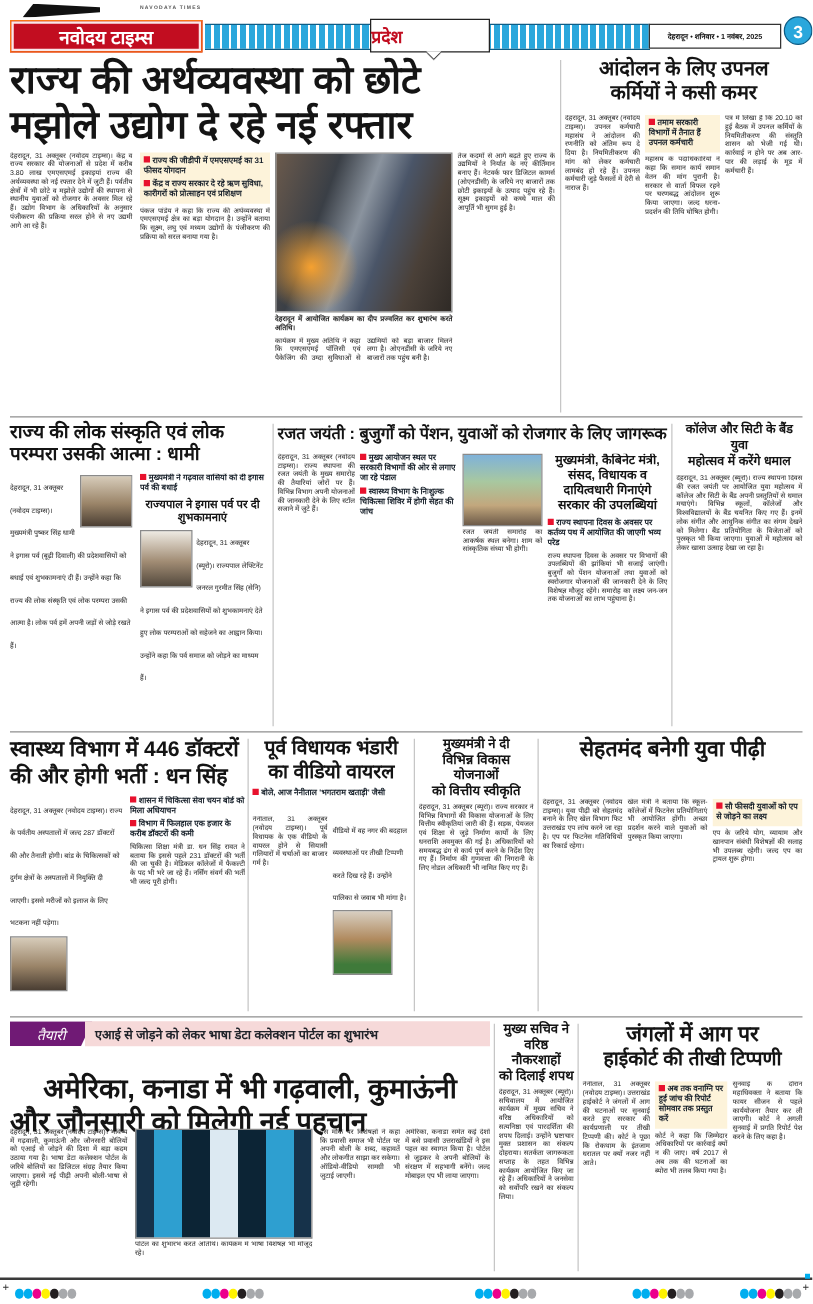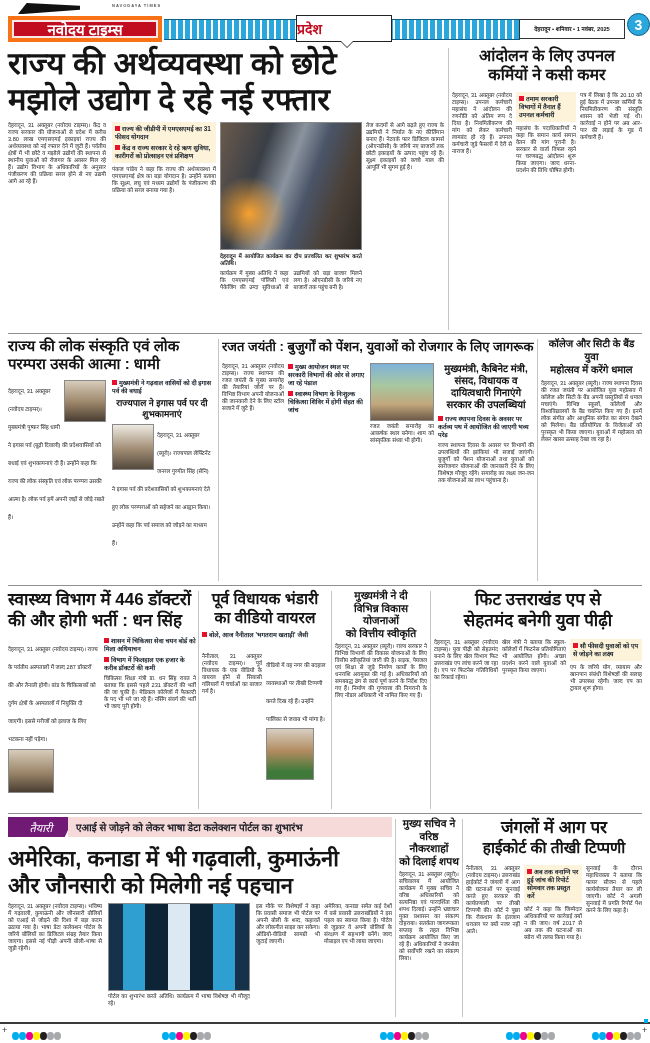--- a/index.html
+++ b/index.html
@@ -1,19 +1,19 @@
 <!DOCTYPE html>
 <html><head>
 <meta charset="utf-8">
 <style>
   * { margin:0; padding:0; box-sizing:border-box; }
   body { width:650px; height:1043px; background:#ffffff; font-family:"Liberation Sans", sans-serif; position:relative; overflow:hidden; }
   .abs { position:absolute; }
   .micro { font-size:4px; letter-spacing:1px; color:#555; font-weight:bold; }
-  .logo-box { background:#c20d20; border:4px solid #f97316; box-shadow:inset 0 0 0 2px rgba(255,255,255,.9); color:#fff; font-weight:800; font-size:15px; display:flex; align-items:center; justify-content:center; }
+  .logo-box { background:#c20d20; border:1px solid #f97316; box-shadow:inset 0 0 0 2px rgba(255,255,255,.9); color:#fff; font-weight:800; font-size:15px; display:flex; align-items:center; justify-content:center; }
   .stripes { background:repeating-linear-gradient(90deg,#2aa7dc 0 5px,#ffffff 5px 7px); border-top:1.5px solid #0e5d86; border-bottom:1.5px solid #0e5d86; }
   .tab { background:#fff; border:1.5px solid #222; display:flex; align-items:center; justify-content:flex-start; color:#c20d20; font-weight:800; font-size:14px; }
   .tab-notch { width:0; height:0; border-left:6px solid transparent; border-right:6px solid transparent; border-top:6px solid #fff; position:absolute; left:44px; bottom:-6px; filter:drop-shadow(0 1.5px 0 #222); }
   .date-box { background:#fff; border:1px solid #333; font-size:5.8px; color:#111; display:flex; align-items:center; justify-content:center; font-weight:bold; }
   .page-circle { background:#2aa7dc; border:1.5px solid #0e5d86; border-radius:50%; color:#fff; font-weight:800; font-size:14px; display:flex; align-items:center; justify-content:center; }
   .hl { font-weight:800; color:#141414; }
   .body-txt { font-size:5.6px; line-height:1.25; text-align:justify; color:#1d1d1d; }
   .cream { background:#fdf3da; padding:3px 3px; }
   .bitem { font-size:6.4px; line-height:1.25; font-weight:bold; color:#17202a; margin-bottom:3px; }
   .sq { display:inline-block; width:5px; height:5px; background:#e8112d; margin-right:2px; }
@@ -160,40 +160,39 @@
 <div class="vl" style="left:331px; top:591px; height:218px;"></div>
 <div class="abs" style="left:335px; top:589px; width:92px; height:222px;">
   <div class="subhead" style="font-size:10.5px;">मुख्यमंत्री ने दी</div>
   <div class="subhead" style="font-size:10.5px;">विभिन्न विकास योजनाओं</div>
   <div class="subhead" style="font-size:10.5px;">को वित्तीय स्वीकृति</div>
   <div class="body-txt" style="margin-top:4px; height:166px; overflow:hidden;">देहरादून, 31 अक्तूबर (ब्यूरो)। राज्य सरकार ने विभिन्न विभागों की विकास योजनाओं के लिए वित्तीय स्वीकृतियां जारी की हैं। सड़क, पेयजल एवं शिक्षा से जुड़े निर्माण कार्यों के लिए धनराशि अवमुक्त की गई है। अधिकारियों को समयबद्ध ढंग से कार्य पूर्ण करने के निर्देश दिए गए हैं। निर्माण की गुणवत्ता की निगरानी के लिए नोडल अधिकारी भी नामित किए गए हैं।</div>
 </div>
 
 <div class="vl" style="left:430px; top:591px; height:218px;"></div>
 <div class="abs" style="left:434px; top:589px; width:208px; height:222px;">
-  <div class="hl" style="font-size:17px; line-height:21px; text-align:center;">फिट उत्तराखंड एप से</div>
   <div class="hl" style="font-size:17px; line-height:21px; text-align:center;">सेहतमंद बनेगी युवा पीढ़ी</div>
   <div class="abs body-txt" style="left:0; top:50px; width:64px; height:168px; overflow:hidden;">देहरादून, 31 अक्तूबर (नवोदय टाइम्स)। युवा पीढ़ी को सेहतमंद बनाने के लिए खेल विभाग फिट उत्तराखंड एप लांच करने जा रहा है। एप पर फिटनेस गतिविधियों का रिकार्ड रहेगा।</div>
   <div class="abs body-txt" style="left:68px; top:50px; width:64px; height:168px; overflow:hidden;">खेल मंत्री ने बताया कि स्कूल-कॉलेजों में फिटनेस प्रतियोगिताएं भी आयोजित होंगी। अच्छा प्रदर्शन करने वाले युवाओं को पुरस्कृत किया जाएगा।</div>
   <div class="abs" style="left:136px; top:50px; width:72px; height:168px; overflow:hidden;">
     <div class="cream bitem"><span class="sq"></span><span>सौ फीसदी युवाओं को एप से जोड़ने का लक्ष्य</span></div>
     <div class="body-txt" style="margin-top:3px;">एप के जरिये योग, व्यायाम और खानपान संबंधी विशेषज्ञों की सलाह भी उपलब्ध रहेगी। जल्द एप का ट्रायल शुरू होगा।</div>
   </div>
 </div>
 
 <div class="hrline" style="top:813px;"></div>
 
 <div class="abs" style="left:8px; top:817px; width:384px; height:200px;">
   <div class="abs tag" style="left:0; top:0; width:66px; height:20px;">
       <span>तैयारी</span>
     </div>
   <div class="abs strip-band" style="left:60px; top:0; width:324px; height:20px;">
       <span>एआई से जोड़ने को लेकर भाषा डेटा कलेक्शन पोर्टल का शुभारंभ</span>
     </div>
-  <div class="hl" style="margin-top:28px; font-size:22px; line-height:27px; white-space:nowrap;">अमेरिका, कनाडा में भी गढ़वाली, कुमाऊंनी</div>
+  <div class="hl" style="margin-top:40px; font-size:22px; line-height:27px; white-space:nowrap;text-align:center;">अमेरिका, कनाडा में भी गढ़वाली, कुमाऊंनी</div>
   <div class="hl" style="font-size:22px; line-height:27px; white-space:nowrap;">और जौनसारी को मिलेगी नई पहचान</div>
   <div class="abs body-txt" style="left:0; top:86px; width:94px; height:112px; overflow:hidden;">देहरादून, 31 अक्तूबर (नवोदय टाइम्स)। भविष्य में गढ़वाली, कुमाऊंनी और जौनसारी बोलियों को एआई से जोड़ने की दिशा में बड़ा कदम उठाया गया है। भाषा डेटा कलेक्शन पोर्टल के जरिये बोलियों का डिजिटल संग्रह तैयार किया जाएगा। इससे नई पीढ़ी अपनी बोली-भाषा से जुड़ी रहेगी।</div>
   <div class="abs" style="left:100px; top:86px; width:142px;">
     <div class="photo p-stage" style="width:142px; height:88px;"></div>
     <div class="body-txt" style="margin-top:2px; height:20px; overflow:hidden;">पोर्टल का शुभारंभ करते अतिथि। कार्यक्रम में भाषा विशेषज्ञ भी मौजूद रहे।</div>
   </div>
   <div class="abs body-txt" style="left:248px; top:86px; width:64px; height:112px; overflow:hidden;">इस मौके पर विशेषज्ञों ने कहा कि प्रवासी समाज भी पोर्टल पर अपनी बोली के शब्द, कहावतें और लोकगीत साझा कर सकेगा। ऑडियो-वीडियो सामग्री भी जुटाई जाएगी।</div>
   <div class="abs body-txt" style="left:316px; top:86px; width:68px; height:112px; overflow:hidden;">अमेरिका, कनाडा समेत कई देशों में बसे प्रवासी उत्तराखंडियों ने इस पहल का स्वागत किया है। पोर्टल से जुड़कर वे अपनी बोलियों के संरक्षण में सहभागी बनेंगे। जल्द मोबाइल एप भी लाया जाएगा।</div>
 </div>
 

